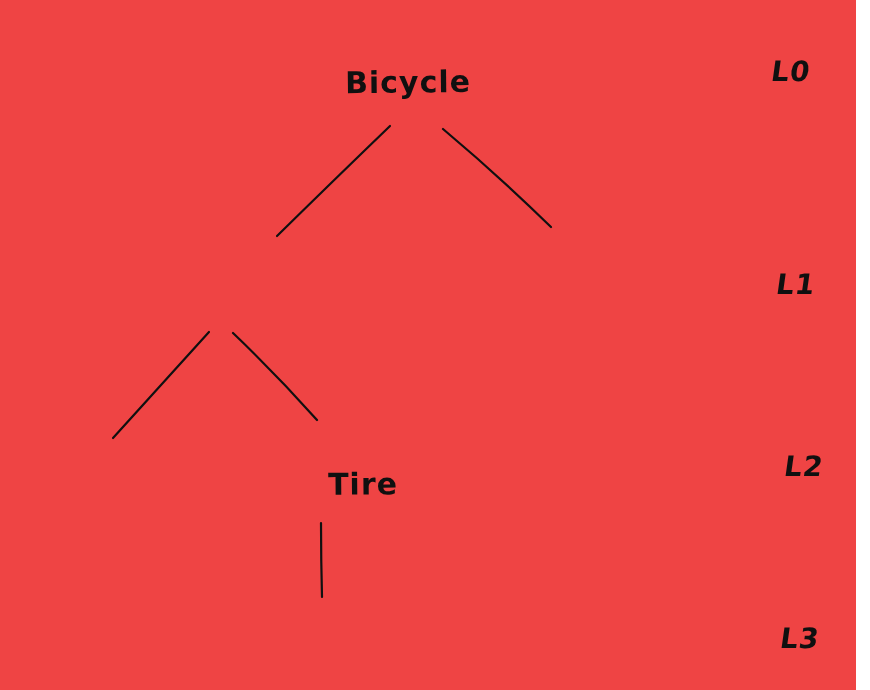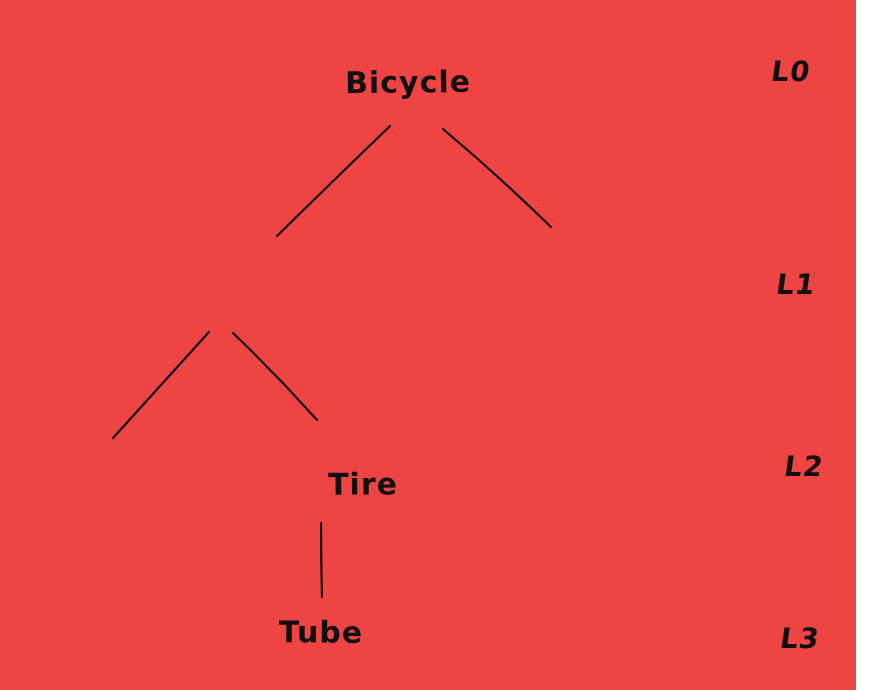--- a/index.html
+++ b/index.html
@@ -67,21 +67,20 @@
     <path d="M321,523 Q321,560 322,597"></path>
   </svg>
 
   <div class="node-label n-bicycle" style="left:408px; top:82px;">Bicycle</div>
 
 
 
 
   <div class="node-label n-tire" style="left:327px; top:484px;margin-left:36px;">Tire</div>
 
-  <div class="node-label n-tube" style="left:321px; top:632px;">Tube</div>
 
   <div class="level-label" style="left:791px; top:71px;">L0</div>
 
   <div class="level-label" style="left:796px; top:284px;">L1</div>
 
   <div class="level-label" style="left:804px; top:466px;">L2</div>
 
   <div class="level-label" style="left:800px; top:638px;">L3</div>
 
 </div>

